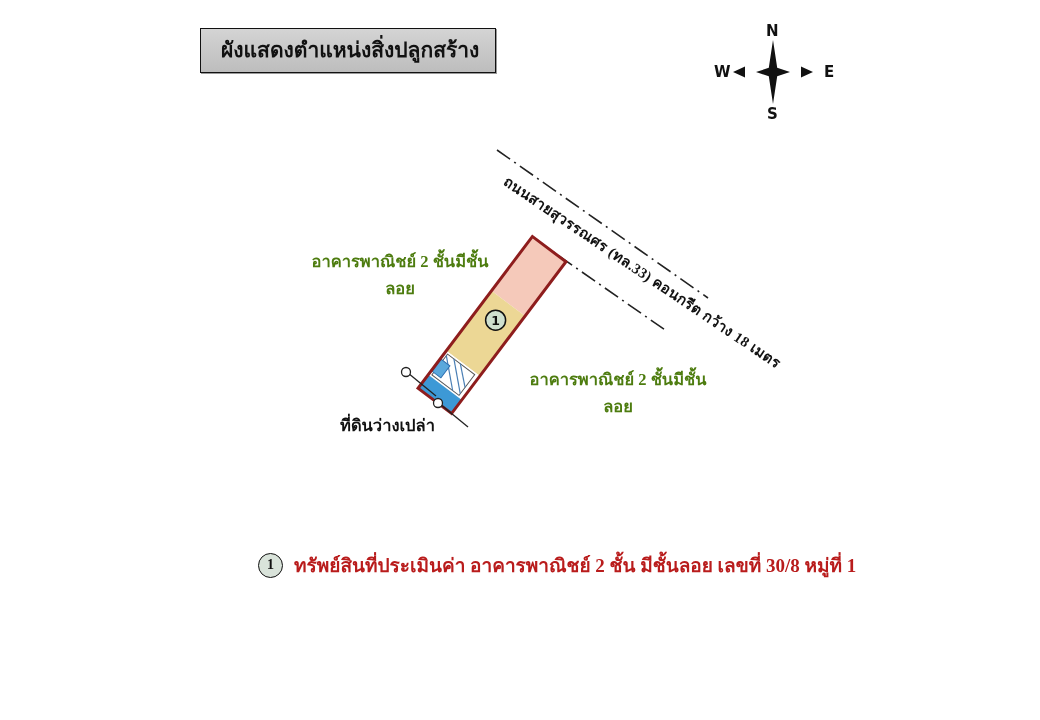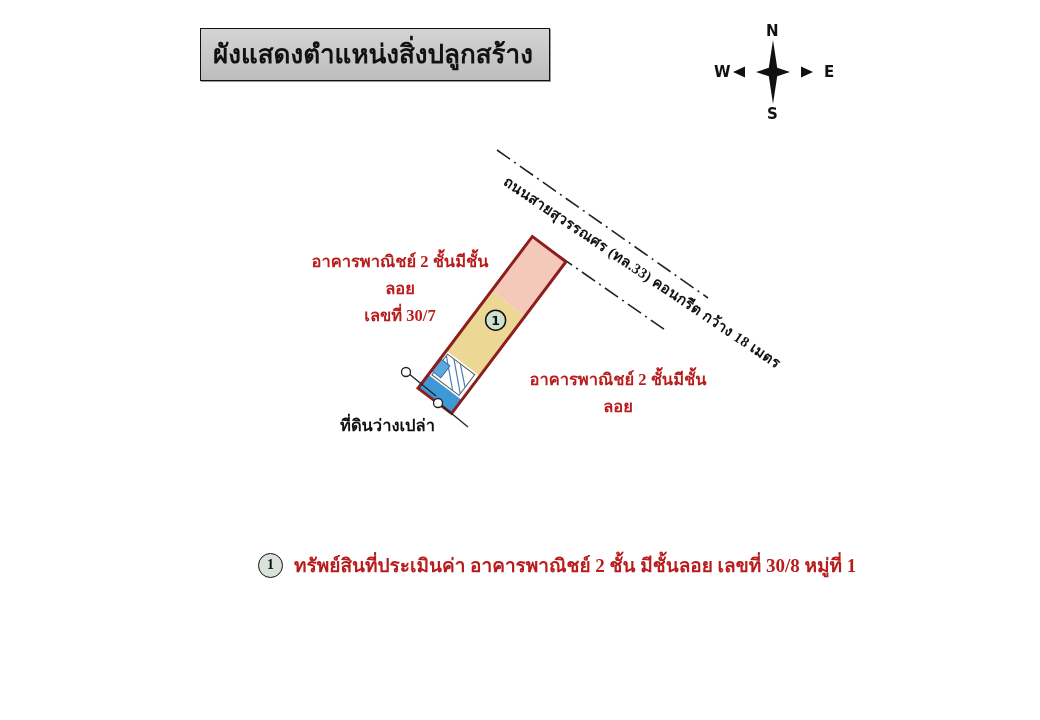--- a/index.html
+++ b/index.html
@@ -5,42 +5,42 @@
   html,body{margin:0;padding:0;background:#ffffff;}
   .page{
     position:relative;
     width:1040px;height:720px;
     background:#ffffff;
     font-family:"Liberation Serif", serif;
     overflow:hidden;
   }
   .title-box{
     position:absolute;left:200px;top:28px;
-    padding:4px 16px 6px 12px;
+    padding:4px 16px 6px 20px;
     border:1.6px solid #111;
     background:linear-gradient(180deg,#d4d4d4,#bdbdbd);
     box-shadow:1px 1px 0 #999;
-    font-size:26px;font-weight:bold;color:#111;
+    font-size:21px;font-weight:bold;color:#111;
     white-space:nowrap;
   }
   .compass-letter{
     position:absolute;
     font-family:"DejaVu Sans", sans-serif;
     font-size:15px;font-weight:bold;color:#111;
   }
   .map-svg{position:absolute;left:0;top:0;}
   .road-label{
     position:absolute;left:512px;top:170px;
     transform:rotate(34deg);transform-origin:0 0;
     font-size:14.5px;font-weight:bold;color:#111;
     white-space:nowrap;letter-spacing:0.4px;
   }
   .bld-label{
     position:absolute;width:190px;text-align:center;
-    font-size:16.5px;font-weight:bold;color:#b91c1c;line-height:27px;
+    font-size:16.5px;font-weight:bold;color:#4d7c0f;line-height:27px;
   }
   .bld-left{left:305px;top:248px;}
   .bld-right{left:523px;top:366px;}
   .vacant-label{
     position:absolute;left:340px;top:412px;
     font-size:16.5px;font-weight:bold;color:#111;white-space:nowrap;text-align:center;
   }
   .legend{
     position:absolute;left:258px;top:550px;
     display:flex;align-items:center;gap:11px;
@@ -108,21 +108,20 @@
       <circle cx="406" cy="372" r="4.5" fill="#ffffff" stroke="#222" stroke-width="1.3"></circle>
       <line x1="440" y1="404" x2="468" y2="427" stroke="#222" stroke-width="1.3"></line>
       <circle cx="438" cy="403" r="4.5" fill="#ffffff" stroke="#222" stroke-width="1.3"></circle>
     </g>
   </svg>
 
   <div class="road-label">ถนนสายสุวรรณศร (ทล.33) คอนกรีต กว้าง 18 เมตร</div>
 
   <div class="bld-label bld-left">
     <div>อาคารพาณิชย์ 2 ชั้นมีชั้นลอย</div>
-    <div>เลขที่ 30/7</div>
   </div>
 
   <div class="bld-label bld-right">
     <div>อาคารพาณิชย์ 2 ชั้นมีชั้นลอย</div>
   </div>
 
   <div class="vacant-label">ที่ดินว่างเปล่า</div>
 
   <div class="legend">
     <div class="legend-circle">

